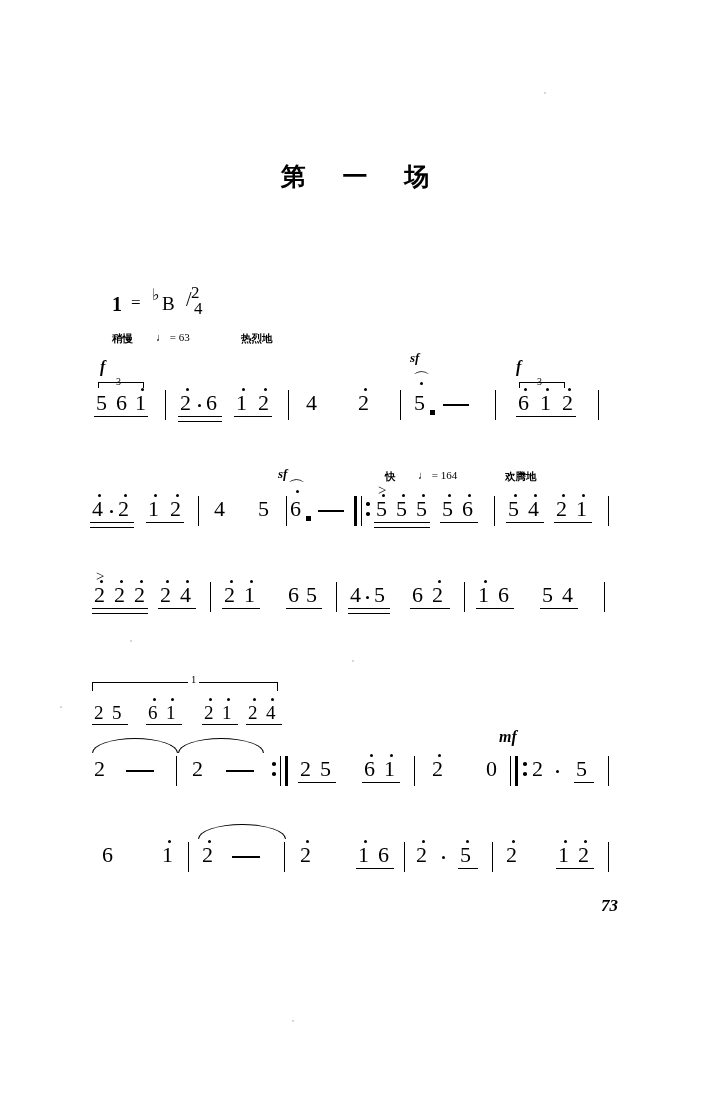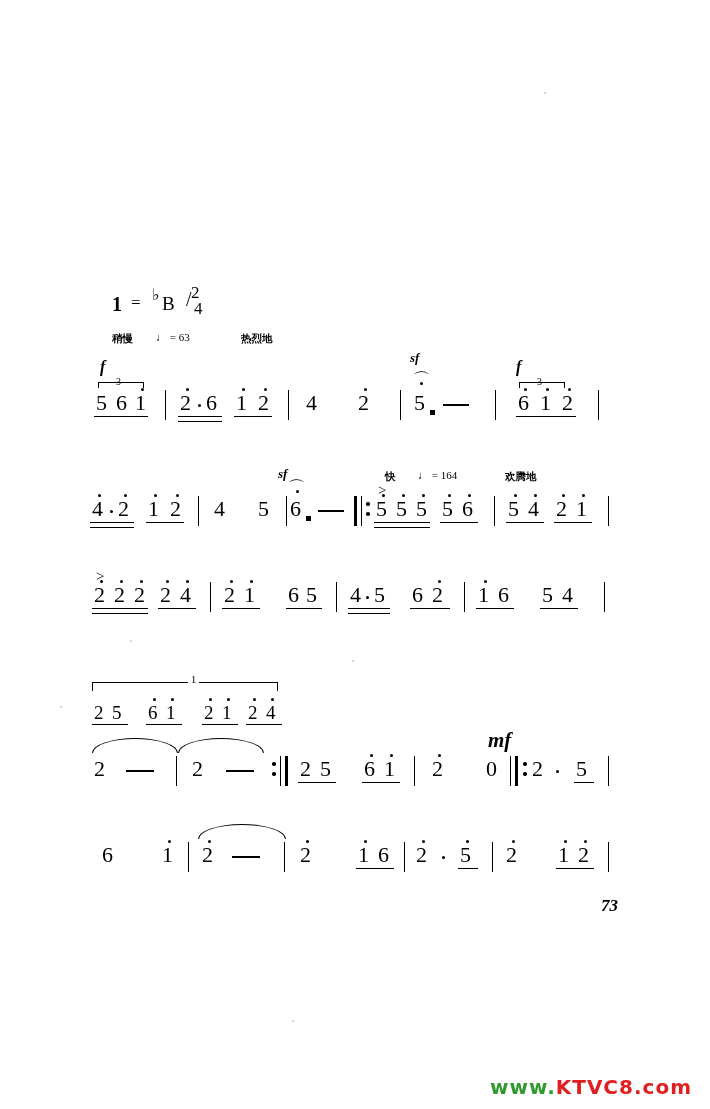--- a/index.html
+++ b/index.html
@@ -238,20 +238,21 @@
     position: absolute;
     background: #d8d8d8;
     width: 2px; height: 2px;
   }
 </style>
 </head>
 <body>
 
 <div class="page">
 
+  <div class="scene-title">第 一 场</div>
 
   <div class="keysig">
     <span class="one">1</span>
     <span class="eq">=</span>
     <span class="flat">♭</span>
     <span class="bnote">B</span>
     <span class="meter">
       <span class="num">2</span>
       <span class="slash">/</span>
       <span class="den">4</span>
@@ -508,21 +509,21 @@
     <div class="dotabove" style="left:390px; top:24px;"></div>
     <div class="ul" style="left:362px; top:52px; width:38px;"></div>
 
     <div class="bar" style="left:414px; top:26px;"></div>
 
     <div class="n" style="left:432px; top:28px;">2</div>
     <div class="dotabove" style="left:438px; top:24px;"></div>
 
     <div class="n" style="left:486px; top:28px;">0</div>
 
-    <div class="dyn" style="left:488px; top:-2px; font-size:21px;">mf</div>
+    <div class="dyn" style="left:499px; top:-2px; font-size:16px;">mf</div>
     <div class="bar" style="left:510px; top:26px;"></div>
     <div class="thick" style="left:515px; top:26px;"></div>
     <div class="repdots" style="left:523px; top:32px;">
       <i style="left:0; top:0;"></i>
         <i style="left:0; top:10px;"></i>
     </div>
 
     <div class="n" style="left:532px; top:28px;">2</div>
     <div class="augdot" style="left:556px; top:40px;"></div>
     <div class="n" style="left:576px; top:28px;">5</div>
@@ -573,22 +574,19 @@
     <div class="dotabove" style="left:564px; top:20px;"></div>
     <div class="n" style="left:578px; top:24px;">2</div>
     <div class="dotabove" style="left:584px; top:20px;"></div>
     <div class="ul" style="left:556px; top:48px; width:38px;"></div>
 
     <div class="bar" style="left:608px; top:22px;"></div>
   </div>
 
   <div class="pageno">73</div>
 
-  <div class="watermark">
-    <span class="w-green">www.</span><span class="w-red">KTVC8.com</span>
-  </div>
 
   <div class="speck" style="left:544px; top:92px;"></div>
   <div class="speck" style="left:130px; top:640px;"></div>
   <div class="speck" style="left:352px; top:660px;"></div>
   <div class="speck" style="left:60px;  top:706px;"></div>
   <div class="speck" style="left:292px; top:1020px;"></div>
 </div>
 
 </body></html>

